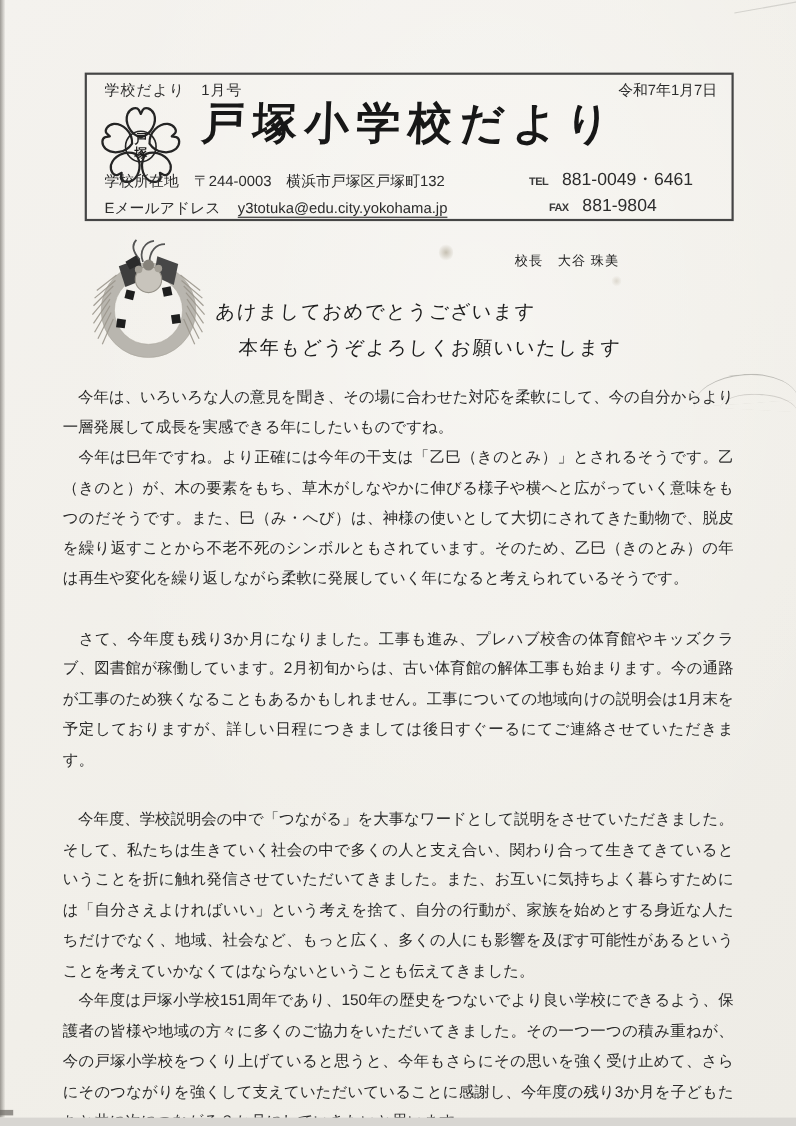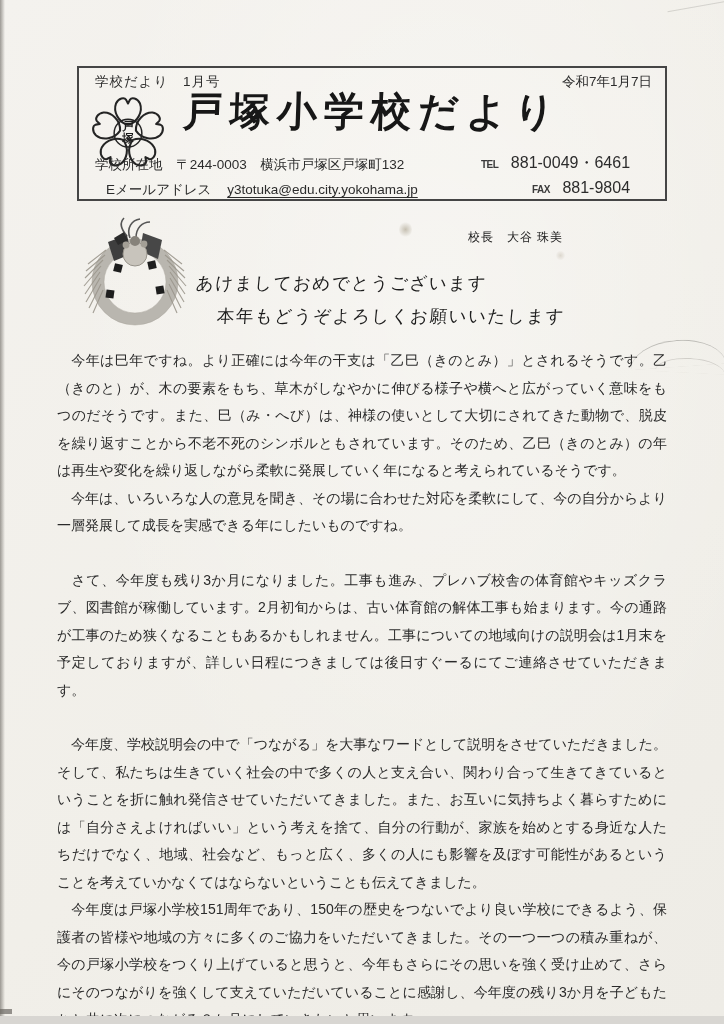--- a/index.html
+++ b/index.html
@@ -32,23 +32,23 @@
   .hdr-issue{position:absolute;left:16px;top:5px;font-size:13.5px;color:#2c2c2c;letter-spacing:1px;}
   .hdr-date{position:absolute;right:13px;top:5px;font-size:13.5px;color:#2c2c2c;text-align:center;}
   .hdr-title{position:absolute;left:104px;top:16px;width:470px;
     font-family:"DejaVu Serif", serif;font-size:40px;font-weight:700;color:#171717;
     letter-spacing:7px;white-space:nowrap;transform:skewX(-2deg);}
   .emblem{position:absolute;left:12px;top:24px;width:74px;height:86px;}
   .hdr-addr{position:absolute;left:16px;top:88px;font-size:13.5px;color:#2c2c2c;}
   .hdr-addr .lbl{margin-right:10px;}
   .hdr-tel{position:absolute;left:402px;top:85px;font-size:16px;color:#2c2c2c;}
   .hdr-mail{position:absolute;left:16px;top:113px;font-size:13.5px;color:#2c2c2c;}
-  .hdr-mail .lbl{margin-right:12px;margin-left:11px;}
+  .hdr-mail .lbl{margin-right:12px;}
   .hdr-mail .val{text-decoration:underline;text-underline-offset:3px;}
-  .hdr-fax{position:absolute;left:421px;top:111px;font-size:16px;color:#2c2c2c;padding-left:32px;}
+  .hdr-fax{position:absolute;left:388px;top:111px;font-size:16px;color:#2c2c2c;padding-left:32px;}
   .tf{font-size:10px;letter-spacing:-0.5px;margin-right:8px;font-weight:700;color:#3a3a3a;margin-top:28px;}
 
   
   .wreath{position:absolute;left:80px;top:214px;width:110px;height:120px;}
   .principal{position:absolute;left:468px;top:229px;font-size:12px;color:#222;letter-spacing:1px;font-family:Liberation Serif, serif;}
   .greet1{position:absolute;left:196px;top:271px;}
   .greet2{position:absolute;left:217px;top:304px;}
   .greet{font-family:"DejaVu Serif", serif;font-size:17.5px;color:#1c1c1c;
     letter-spacing:1.5px;transform:skewX(-4deg);}
 
@@ -154,21 +154,21 @@
     <rect x="26" y="76" width="8" height="8" fill="#1e1e1e" transform="rotate(8 30 80)"></rect>
     <rect x="76" y="72" width="8" height="8" fill="#1e1e1e" transform="rotate(-9 80 76)"></rect>
   </svg>
 
   <div class="principal">校長　大谷 珠美</div>
 
   <div class="greet greet1">あけましておめでとうございます</div>
   <div class="greet greet2">本年もどうぞよろしくお願いいたします</div>
 
   <div class="body-text">
+    <p>　今年は、いろいろな人の意見を聞き、その場に合わせた対応を柔軟にして、今の自分からより一層発展して成長を実感できる年にしたいものですね。</p>
     <p>　今年は巳年ですね。より正確には今年の干支は「乙巳（きのとみ）」とされるそうです。乙（きのと）が、木の要素をもち、草木がしなやかに伸びる様子や横へと広がっていく意味をもつのだそうです。また、巳（み・へび）は、神様の使いとして大切にされてきた動物で、脱皮を繰り返すことから不老不死のシンボルともされています。そのため、乙巳（きのとみ）の年は再生や変化を繰り返しながら柔軟に発展していく年になると考えられているそうです。</p>
-    <p>　今年は、いろいろな人の意見を聞き、その場に合わせた対応を柔軟にして、今の自分からより一層発展して成長を実感できる年にしたいものですね。</p>
     <p class="gap">　さて、今年度も残り3か月になりました。工事も進み、プレハブ校舎の体育館やキッズクラブ、図書館が稼働しています。2月初旬からは、古い体育館の解体工事も始まります。今の通路が工事のため狭くなることもあるかもしれません。工事についての地域向けの説明会は1月末を予定しておりますが、詳しい日程につきましては後日すぐーるにてご連絡させていただきます。</p>
     <p class="gap">　今年度、学校説明会の中で「つながる」を大事なワードとして説明をさせていただきました。そして、私たちは生きていく社会の中で多くの人と支え合い、関わり合って生きてきているということを折に触れ発信させていただいてきました。また、お互いに気持ちよく暮らすためには「自分さえよければいい」という考えを捨て、自分の行動が、家族を始めとする身近な人たちだけでなく、地域、社会など、もっと広く、多くの人にも影響を及ぼす可能性があるということを考えていかなくてはならないということも伝えてきました。</p>
     <p>　今年度は戸塚小学校151周年であり、150年の歴史をつないでより良い学校にできるよう、保護者の皆様や地域の方々に多くのご協力をいただいてきました。その一つ一つの積み重ねが、今の戸塚小学校をつくり上げていると思うと、今年もさらにその思いを強く受け止めて、さらにそのつながりを強くして支えていただいていることに感謝し、今年度の残り3か月を子どもたちと共に次につながる３か月にしていきたいと思います。</p>
 
   </div>
 
 </div>
 
 </body></html>

